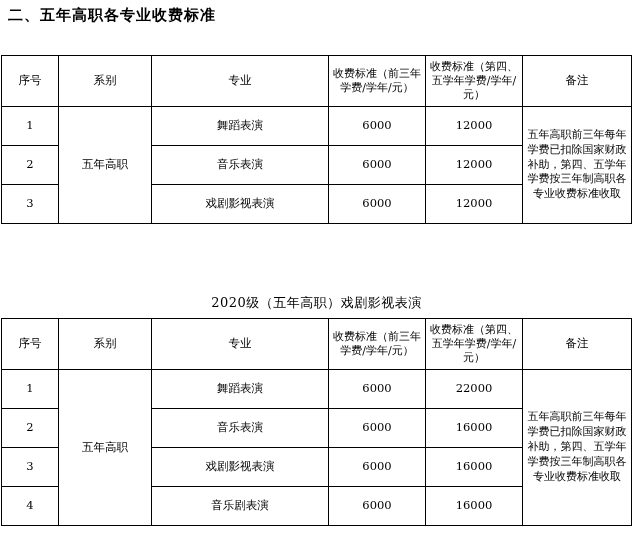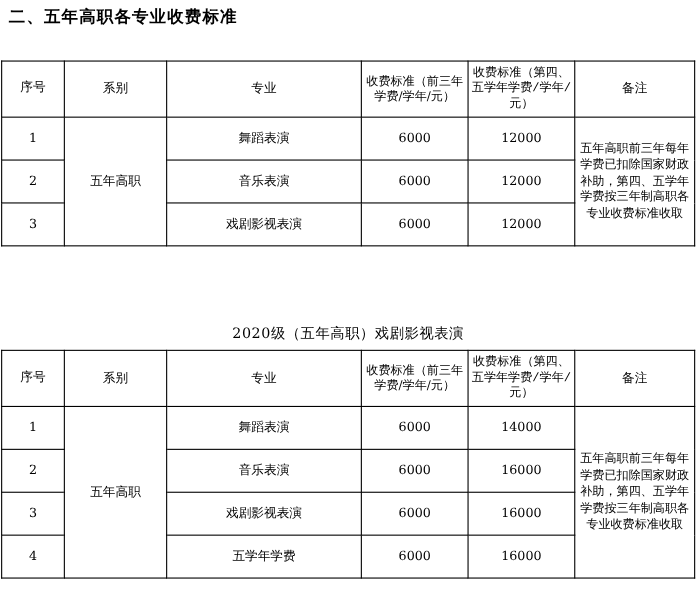--- a/index.html
+++ b/index.html
@@ -55,21 +55,21 @@
   table.fee-table thead td {
     height: 44px;
   }
   table.fee-table tbody td {
     height: 32px;
   }
   .col-no    { width: 52px; font-family: Liberation Serif, serif; }
   .col-dept  { width: 88px; }
   .col-major { width: 172px; }
   .col-fee1  { width: 92px; }
-  .col-fee2  { width: 92px; font-family: Liberation Mono, monospace; }
+  .col-fee2  { width: 92px; }
   .col-note  { width: 104px; margin-left: 45px; }
   .note-cell {
     font-size: 11px;
     line-height: 1.5;
     padding: 4px 3px;
     text-align: justify;
     text-align-last: center;
   }
   .hdr-wrap {
     display: block;
@@ -150,38 +150,38 @@
             </td>
           <td class="col-note">备注</td>
         </tr>
       </thead>
       <tbody>
         <tr>
           <td>1</td>
           <td rowspan="4">五年高职</td>
           <td>舞蹈表演</td>
           <td>6000</td>
-          <td>14000</td>
+          <td>22000</td>
           <td rowspan="4" class="note-cell">五年高职前三年每年学费已扣除国家财政补助，第四、五学年学费按三年制高职各专业收费标准收取</td>
         </tr>
         <tr>
           <td>2</td>
           <td>音乐表演</td>
           <td>6000</td>
           <td>16000</td>
         </tr>
         <tr>
           <td>3</td>
           <td>戏剧影视表演</td>
           <td>6000</td>
           <td>16000</td>
         </tr>
         <tr>
           <td>4</td>
-          <td>五学年学费</td>
+          <td>音乐剧表演</td>
           <td>6000</td>
           <td>16000</td>
         </tr>
       </tbody>
     </table>
   </div>
 
 </div>
 
 </body></html>

